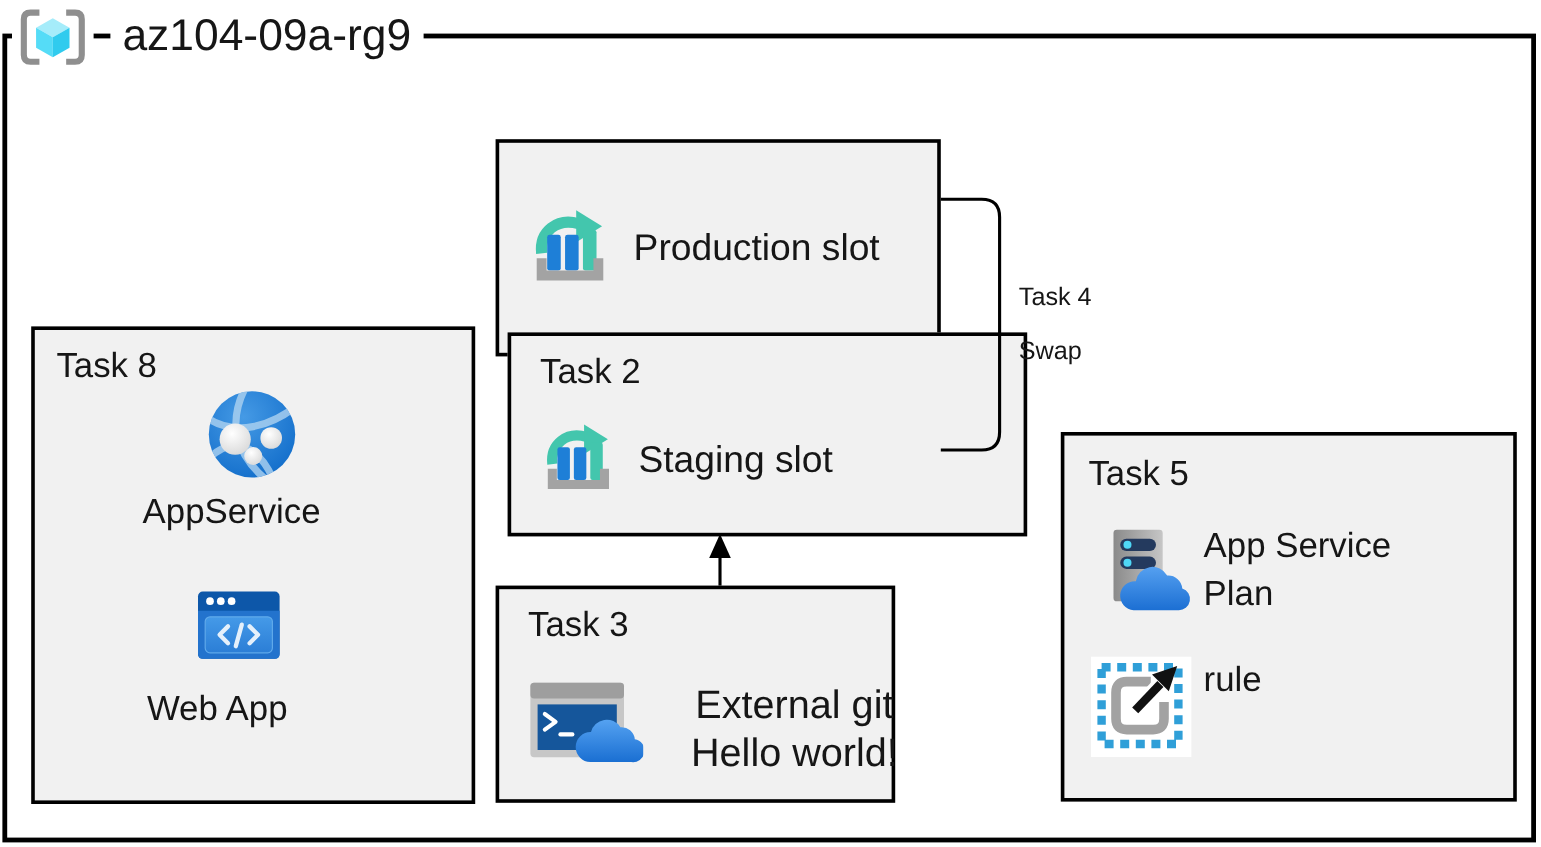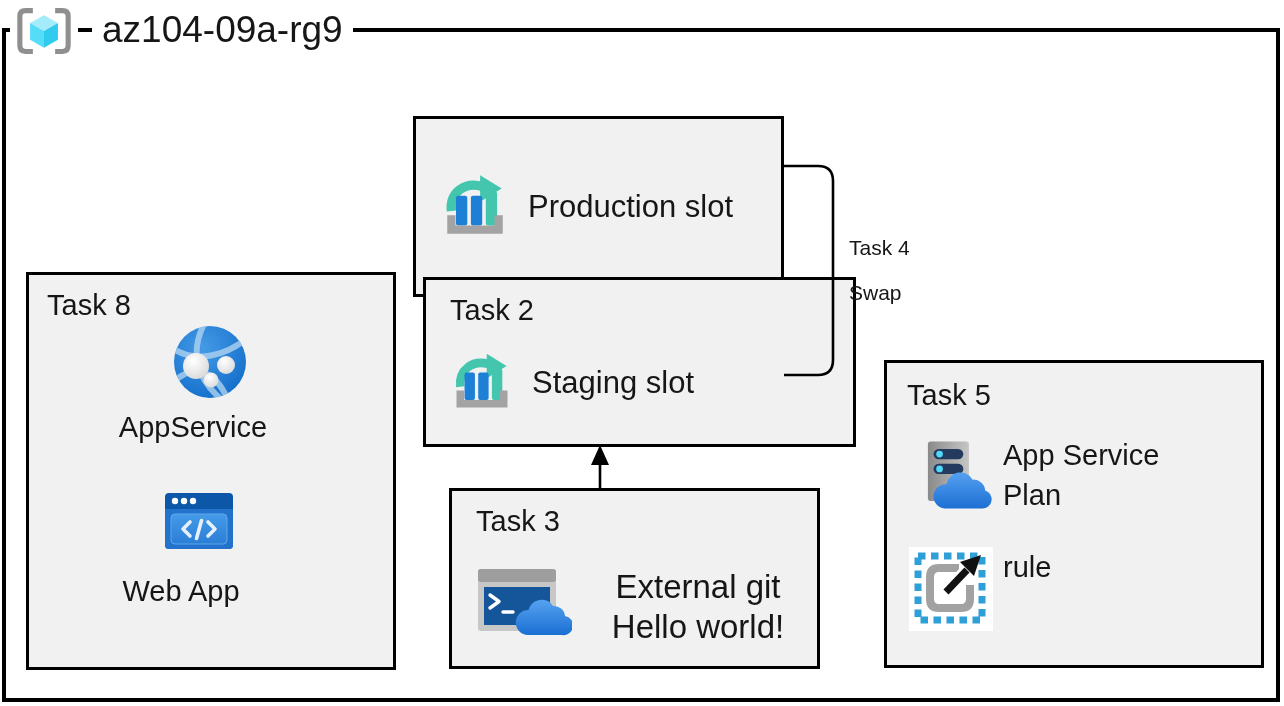--- a/index.html
+++ b/index.html
@@ -19,21 +19,21 @@
   #rg-title{
     position:absolute;left:92px;top:8px;height:44px;line-height:44px;
     background:#ffffff;padding:0 10px;font-size:37px;z-index:5;white-space:nowrap;
   }
   .box{
     position:absolute;background:#f1f1f1;border:3px solid #000;box-sizing:border-box;
   }
   #box-production{left:413px;top:76px;width:371px;height:181px;display:flex;align-items:center;padding-left:22px;gap:16px;margin-top:40px;}
   #box-task1{left:26px;top:272px;width:370px;height:398px;}
   #box-task2{left:423px;top:277px;width:433px;height:170px;}
-  #box-task3{left:413px;top:488px;width:371px;height:181px;margin-left:36px;}
+  #box-task3{left:413px;top:488px;width:333px;height:181px;}
   #box-task5{left:884px;top:360px;width:380px;height:308px;}
   .box-title{position:absolute;left:24px;top:14px;font-size:29px;}
   .slot-label{font-size:31px;white-space:nowrap;}
   .item-label{font-size:29px;}
   
   #task2-row{position:absolute;left:22px;top:62px;height:82px;display:flex;align-items:center;gap:16px;}
   
   #task3-icon{position:absolute;left:24px;top:72px;}
   #task3-text{position:absolute;left:130px;top:76px;width:232px;text-align:center;font-size:33px;line-height:40px;}
   

